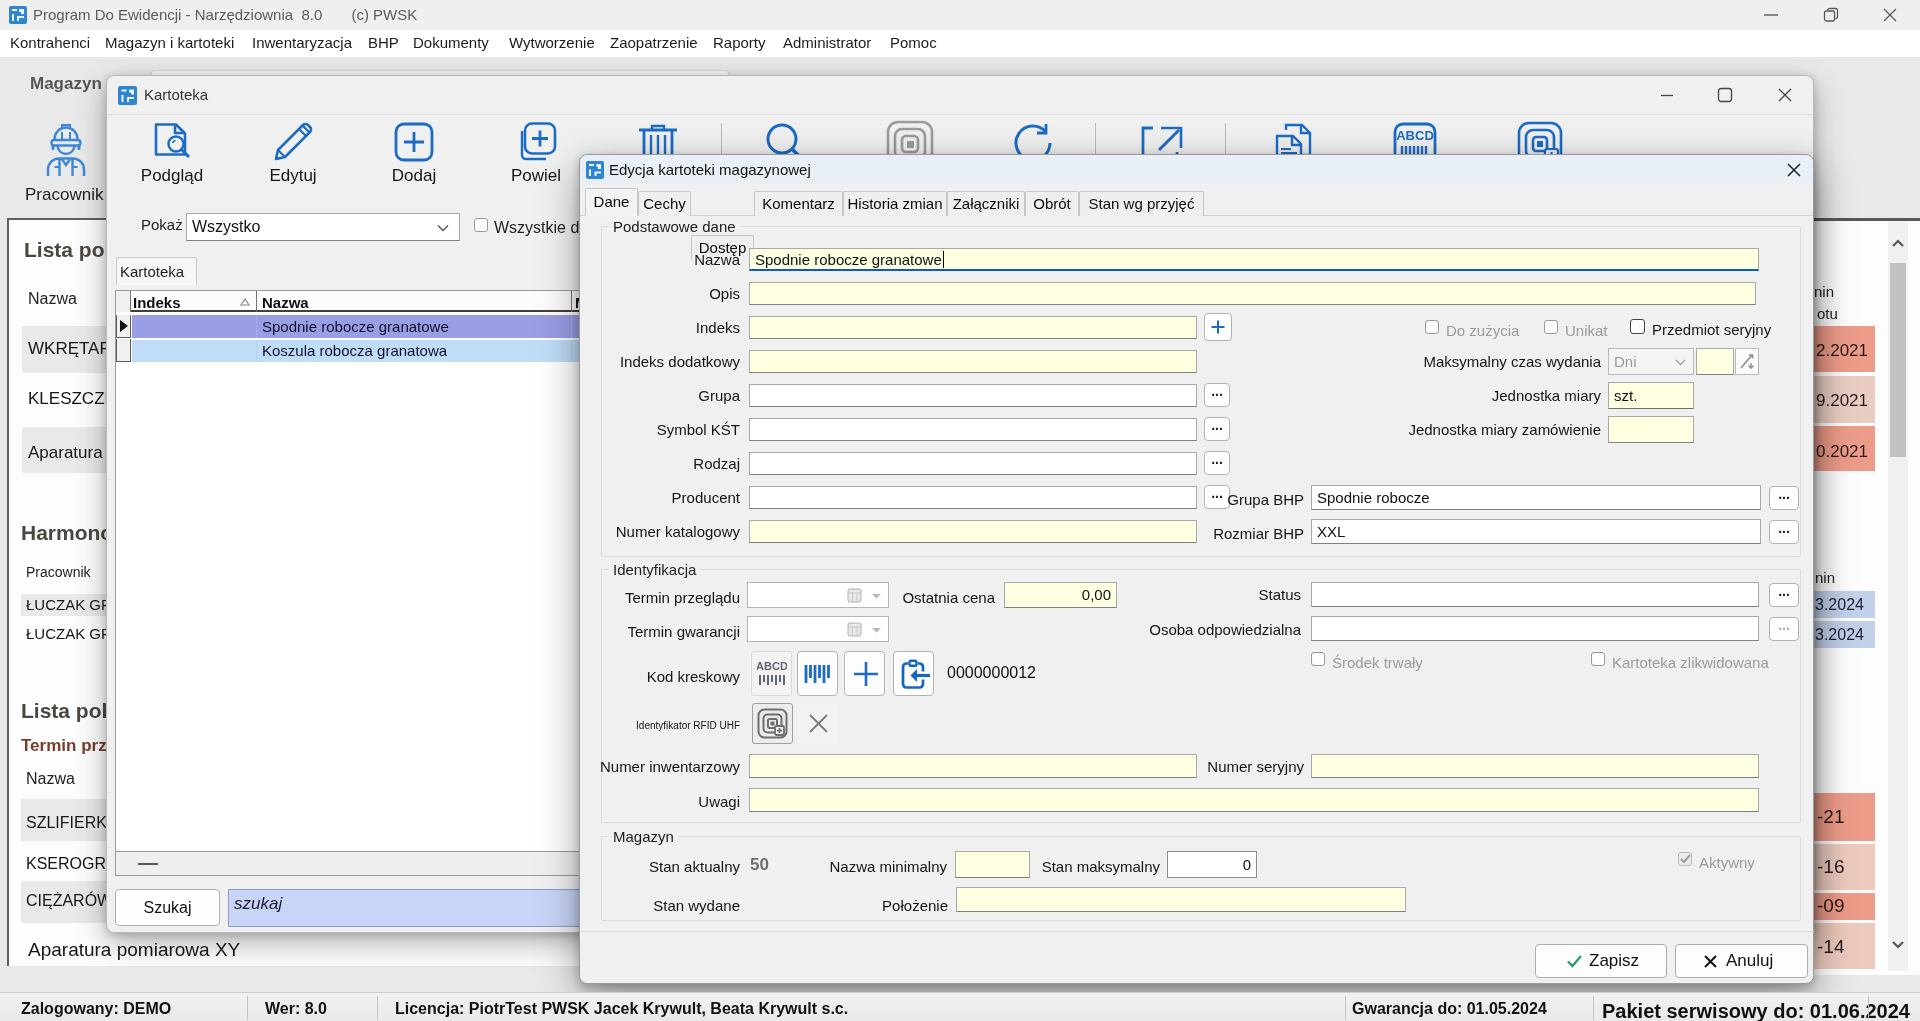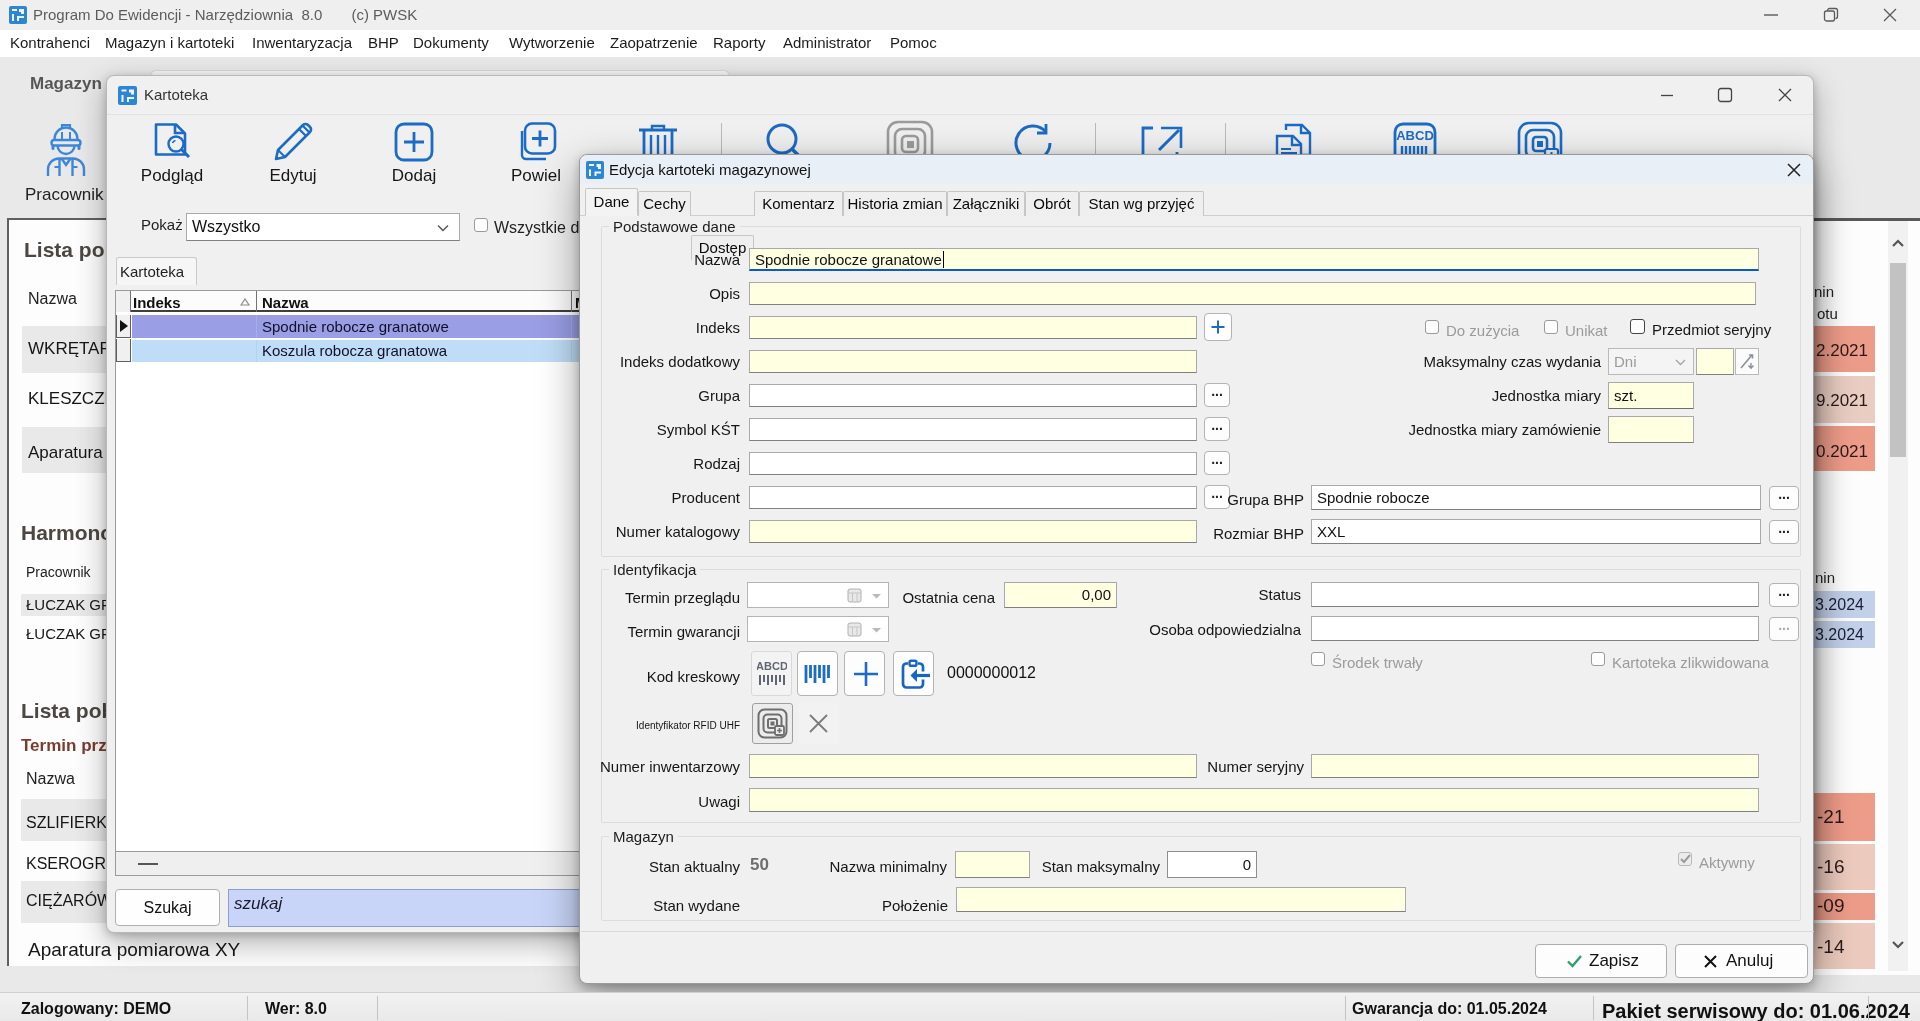--- a/index.html
+++ b/index.html
@@ -537,19 +537,20 @@
       <path d="M2 2 L13 13 M13 2 L2 13" stroke="#111" stroke-width="2"></path>
     </svg>
   <div class="abs" style="left:1146px;top:796px;font-size:17px;color:#111;">Anuluj</div>
 </div>
 
 <div class="abs" id="statusbar" style="left:0;top:984px;width:1920px;height:37px;background:linear-gradient(#f2f2f2,#e6e6e6);border-top:1px solid #cfcfcf;margin-top:8px;">
   <div class="abs b" style="left:21px;top:7px;font-size:16px;color:#111;">Zalogowany: DEMO</div>
   <div class="abs" style="left:247px;top:3px;width:1px;height:24px;background:#c4c4c4;"></div>
   <div class="abs b" style="left:265px;top:7px;font-size:16px;color:#111;">Wer: 8.0</div>
   <div class="abs" style="left:377px;top:3px;width:1px;height:24px;background:#c4c4c4;"></div>
+  <div class="abs b" style="left:395px;top:7px;font-size:16px;color:#111;">Licencja: PiotrTest PWSK Jacek Krywult, Beata Krywult s.c.</div>
   <div class="abs" style="left:1345px;top:3px;width:1px;height:24px;background:#c4c4c4;"></div>
   <div class="abs b" style="left:1352px;top:7px;font-size:16px;color:#111;">Gwarancja do: 01.05.2024</div>
   <div class="abs" style="left:1593px;top:3px;width:1px;height:24px;background:#c4c4c4;"></div>
   <div class="abs b" style="left:1602px;top:7px;font-size:20px;color:#111;">Pakiet serwisowy do: 01.06.2024</div>
   <div class="abs" style="left:1868px;top:3px;width:1px;height:24px;background:#c4c4c4;"></div>
   <div class="abs" style="left:0;top:30px;width:1920px;height:7px;background:#d6d6d6;"></div>
 </div>
 
 </body></html>

